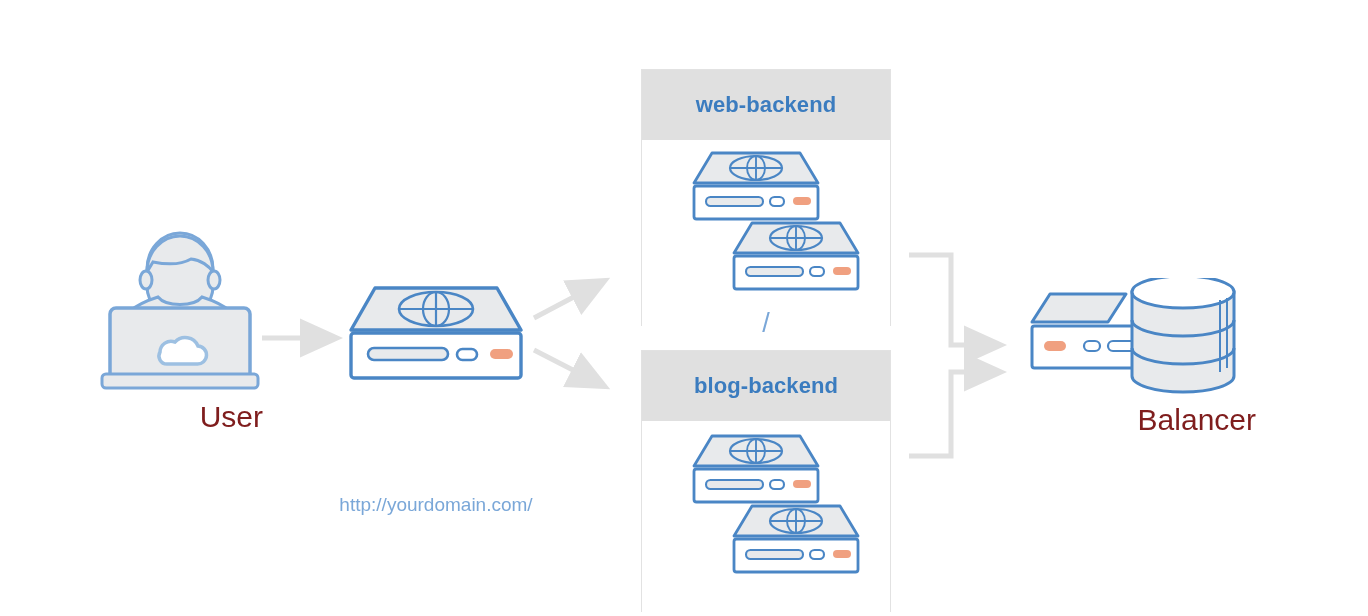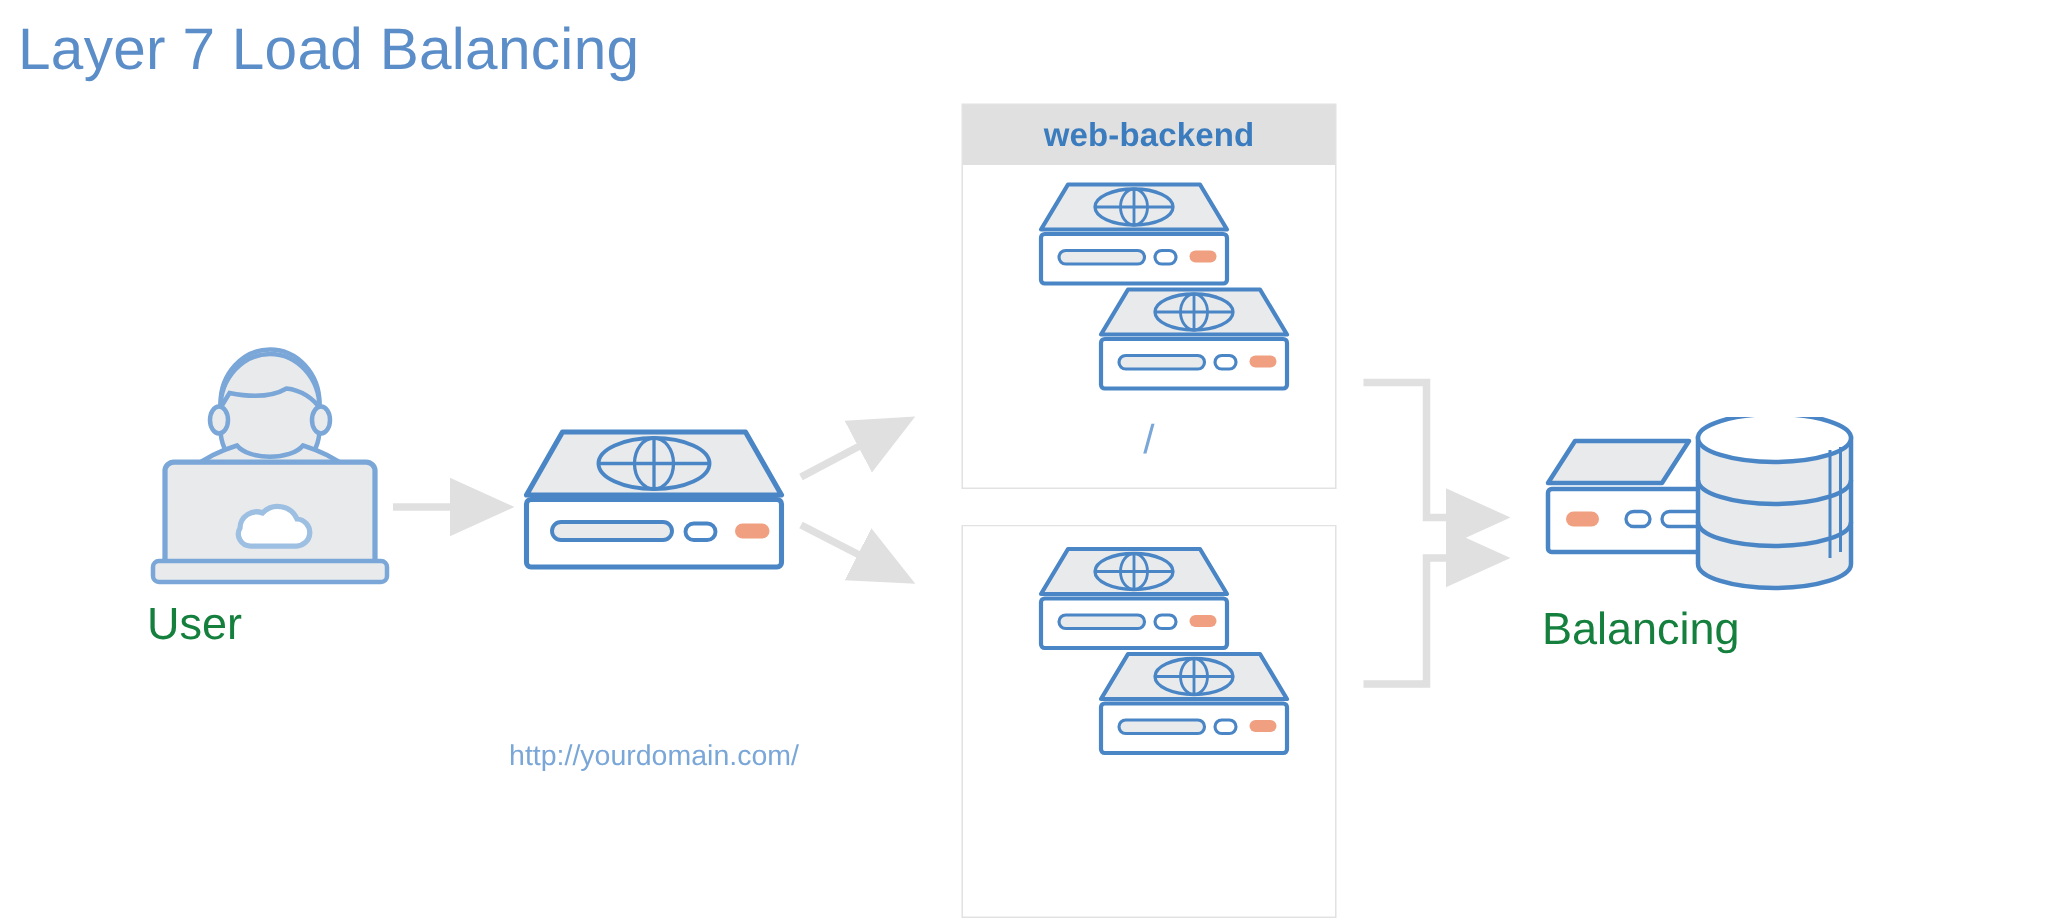--- a/index.html
+++ b/index.html
@@ -28,22 +28,22 @@
     font-size: 39px;
     font-weight: 400;
     color: #5b8dc8;
     letter-spacing: 0.2px;
     white-space: nowrap;
   }
 
   
   .node-label {
     position: absolute;
-    text-align: left;
-    color: #15803d;
+    text-align: right;
+    color: #7f1d1d;
     font-size: 30px;
     font-weight: 400;
     white-space: nowrap;
   }
   .sub-label {
     position: absolute;
     text-align: center;
     color: #7aa7d8;
     font-size: 19px;
     font-weight: 400;
@@ -51,21 +51,21 @@
   }
 
   
   .group-card {
     position: absolute;
     background: #ffffff;
     border: 1px solid #e2e2e2;
     box-sizing: border-box;
   }
   .group-header {
-    height: 40px;
+    height: 70px;
     background: #e0e0e0;
     display: flex;
     align-items: center;
     justify-content: center;
   }
   .group-header-text {
     color: #3b7cbf;
     font-size: 22px;
     font-weight: 700;
     letter-spacing: 0.1px;
@@ -90,21 +90,20 @@
     left: 0;
     top: 0;
   }
   .abs { position: absolute; }
 </style>
 </head>
 <body>
 
 <div id="canvas">
 
-  <div id="page-title">Layer 7 Load Balancing</div>
 
   <svg class="svg-layer" width="1368" height="616">
     <defs>
       <marker id="ah" markerWidth="9" markerHeight="9" refX="7.2" refY="4.5" orient="auto">
         <path d="M0,0.6 L8.6,4.5 L0,8.4 z" fill="#e0e0e0"></path>
       </marker>
     </defs>
 
     <g>
       <line x1="262" y1="338" x2="336" y2="338" stroke="#e0e0e0" stroke-width="5" marker-end="url(#ah)"></line>
@@ -198,20 +197,23 @@
           <rect x="56" y="117" width="57" height="9" rx="4.5" fill="#e8eaec" stroke="#4a86c5" stroke-width="2.1"></rect>
           <rect x="120" y="117" width="14" height="9" rx="4.5" fill="#ffffff" stroke="#4a86c5" stroke-width="2.1"></rect>
           <rect x="143" y="117" width="18" height="8" rx="4" fill="#f0a080"></rect>
         </g>
       </svg>
       <div class="path-label" style="top:168px;">/</div>
     </div>
   </div>
 
   <div class="group-card" style="left:641px; top:350px; width:250px; height:262px;">
+    <div class="group-header">
+      <span class="group-header-text">blog-backend</span>
+    </div>
     <div class="group-body">
       <svg class="abs" style="left:48px; top:12px;" width="172" height="150" viewBox="0 0 172 150">
 
         <g>
           <path d="M22,3 L110,3 L128,33 L4,33 z" fill="#e8eaec" stroke="#4a86c5" stroke-width="2.8" stroke-linejoin="round"></path>
           <ellipse cx="66" cy="18" rx="26" ry="12" fill="#e8eaec" stroke="#4a86c5" stroke-width="2.2"></ellipse>
           <ellipse cx="66" cy="18" rx="9" ry="12" fill="none" stroke="#4a86c5" stroke-width="1.9"></ellipse>
           <line x1="40" y1="18" x2="92" y2="18" stroke="#4a86c5" stroke-width="1.9"></line>
           <line x1="66" y1="6" x2="66" y2="30" stroke="#4a86c5" stroke-width="1.9"></line>
           <rect x="4" y="36" width="124" height="33" rx="2.5" fill="#ffffff" stroke="#4a86c5" stroke-width="2.8"></rect>
@@ -249,15 +251,15 @@
       <g>
         <path d="M104,14 L104,98 a51,16 0 0 0 102,0 L206,14 z" fill="#e8eaec" stroke="#4a86c5" stroke-width="3"></path>
         <path d="M104,42 a51,16 0 0 0 102,0" fill="none" stroke="#4a86c5" stroke-width="3"></path>
         <path d="M104,70 a51,16 0 0 0 102,0" fill="none" stroke="#4a86c5" stroke-width="3"></path>
         <ellipse cx="155" cy="14" rx="51" ry="16" fill="#ffffff" stroke="#4a86c5" stroke-width="3"></ellipse>
         <line x1="192" y1="22" x2="192" y2="94" stroke="#4a86c5" stroke-width="2"></line>
         <line x1="199" y1="20" x2="199" y2="90" stroke="#4a86c5" stroke-width="2"></line>
       </g>
     </svg>
   </div>
-  <div class="node-label" style="left:1028px; top:403px; width:228px;">Balancing</div>
+  <div class="node-label" style="left:1028px; top:403px; width:228px;">Balancer</div>
 
 </div>
 
 </body></html>

